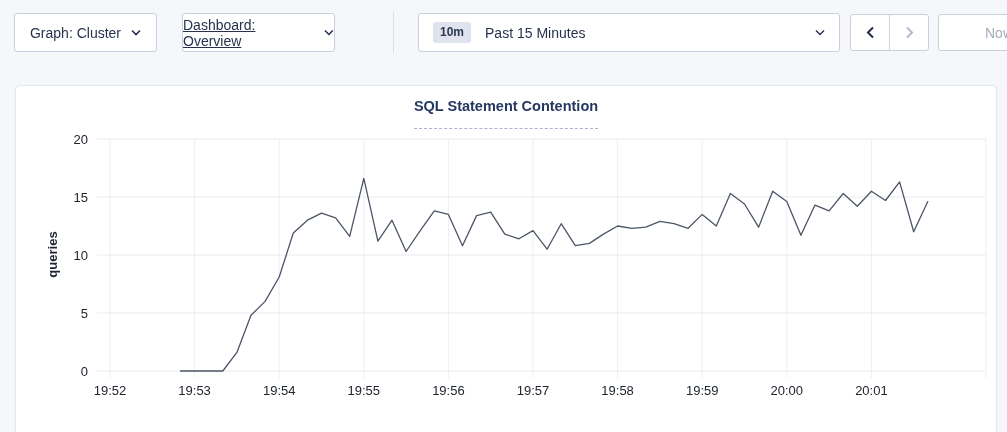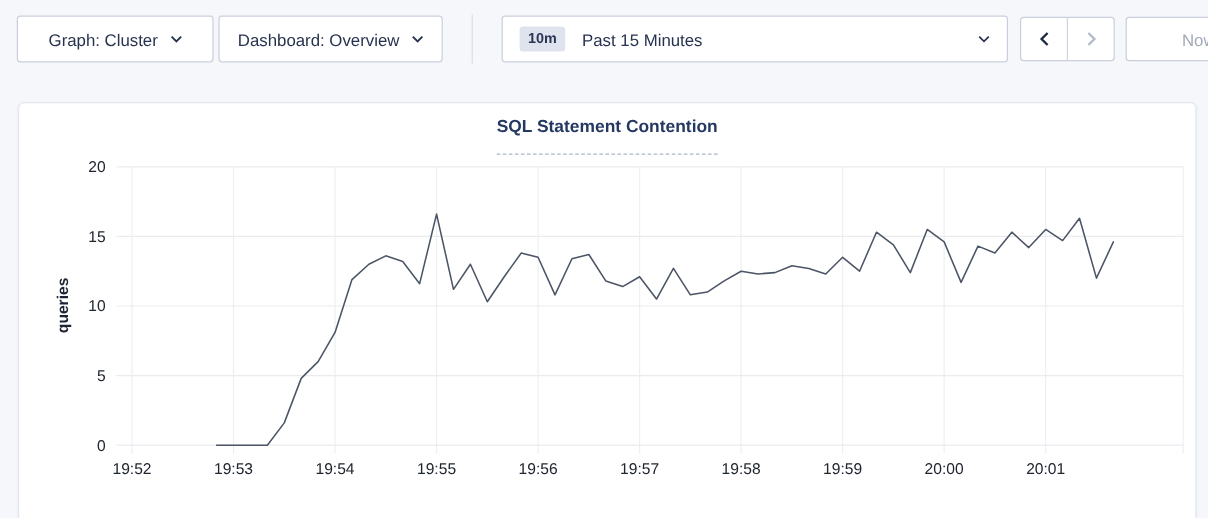--- a/index.html
+++ b/index.html
@@ -7,22 +7,22 @@
   body { font-family:"Liberation Sans", sans-serif; background:#f5f7fa; }
   .screen { position:relative; width:1007px; height:432px; background:#f5f7fa; overflow:hidden; }
 
   
   .tbtn {
     position:absolute; top:13px; height:39px; background:#fff;
     border:1px solid #c9cfdc; border-radius:3px;
     display:flex; align-items:center; color:#26324e; font-size:14px; cursor:pointer;
   }
   .dropdown { justify-content:center; gap:10px; }
-  #graph-dd { left:14px; width:164px; }
-  #dash-dd { left:182px; width:187px; }
+  #graph-dd { left:14px; width:143px; }
+  #dash-dd { left:182px; width:153px;text-decoration:underline; }
   .tb-divider { position:absolute; left:393px; top:12px; width:1px; height:41px; background:#d9dee7; }
   #time-picker { left:418px; width:422px; padding:0 14px; justify-content:center; }
   #time-picker .chev { margin-left:auto; }
   .badge {
     background:#dfe3ed; border-radius:3px; padding:3px 7px; margin-right:14px;
     font-size:12px; font-weight:bold; color:#2c3654; line-height:1.2;
   }
   .pager { position:absolute; left:850px; top:14px; width:79px; height:37px; display:flex;
     background:#fff; border:1px solid #c9cfdc; border-radius:3px; }
   .pager .cell { flex:1; display:flex; align-items:center; justify-content:center; cursor:pointer; }

